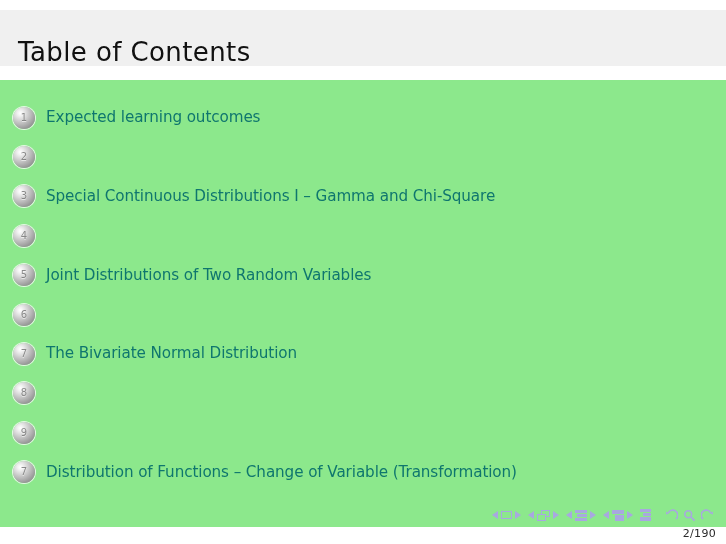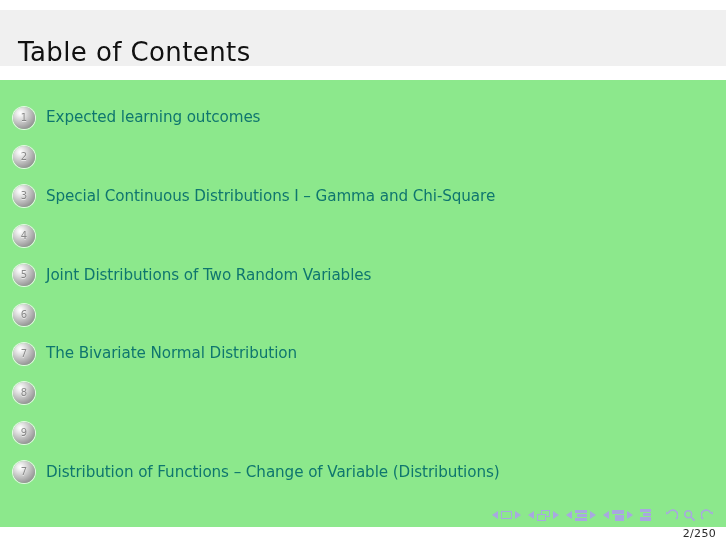--- a/index.html
+++ b/index.html
@@ -286,21 +286,21 @@
       <div class="toc-entry">
         <span class="ball">
           <span class="ball-num">9</span>
         </span>
       </div>
 
       <div class="toc-entry">
         <span class="ball">
           <span class="ball-num">7</span>
         </span>
-        <span class="toc-label">Distribution of Functions – Change of Variable (Distributions)</span>
+        <span class="toc-label">Distribution of Functions – Change of Variable (Transformation)</span>
       </div>
 
     </div>
 
     <div class="nav-symbols">
 
       <div class="nav-group">
         <span class="nav-arrow-l"></span>
         <span class="sym-slide"></span>
         <span class="nav-arrow-r"></span>
@@ -358,15 +358,15 @@
             <path d="M2 10 A5 5 0 1 1 9.8 4.2" fill="none" stroke="#a8a8e0" stroke-width="1.6"></path>
             <path d="M11.8 2.2 L9.4 4.6 L12.0 5.4 Z" fill="#a8a8e0"></path>
           </svg>
         </span>
       </div>
 
     </div>
 
   </div>
 
-  <div class="page-number">2/250</div>
+  <div class="page-number">2/190</div>
 
 </div>
 
 </body></html>

